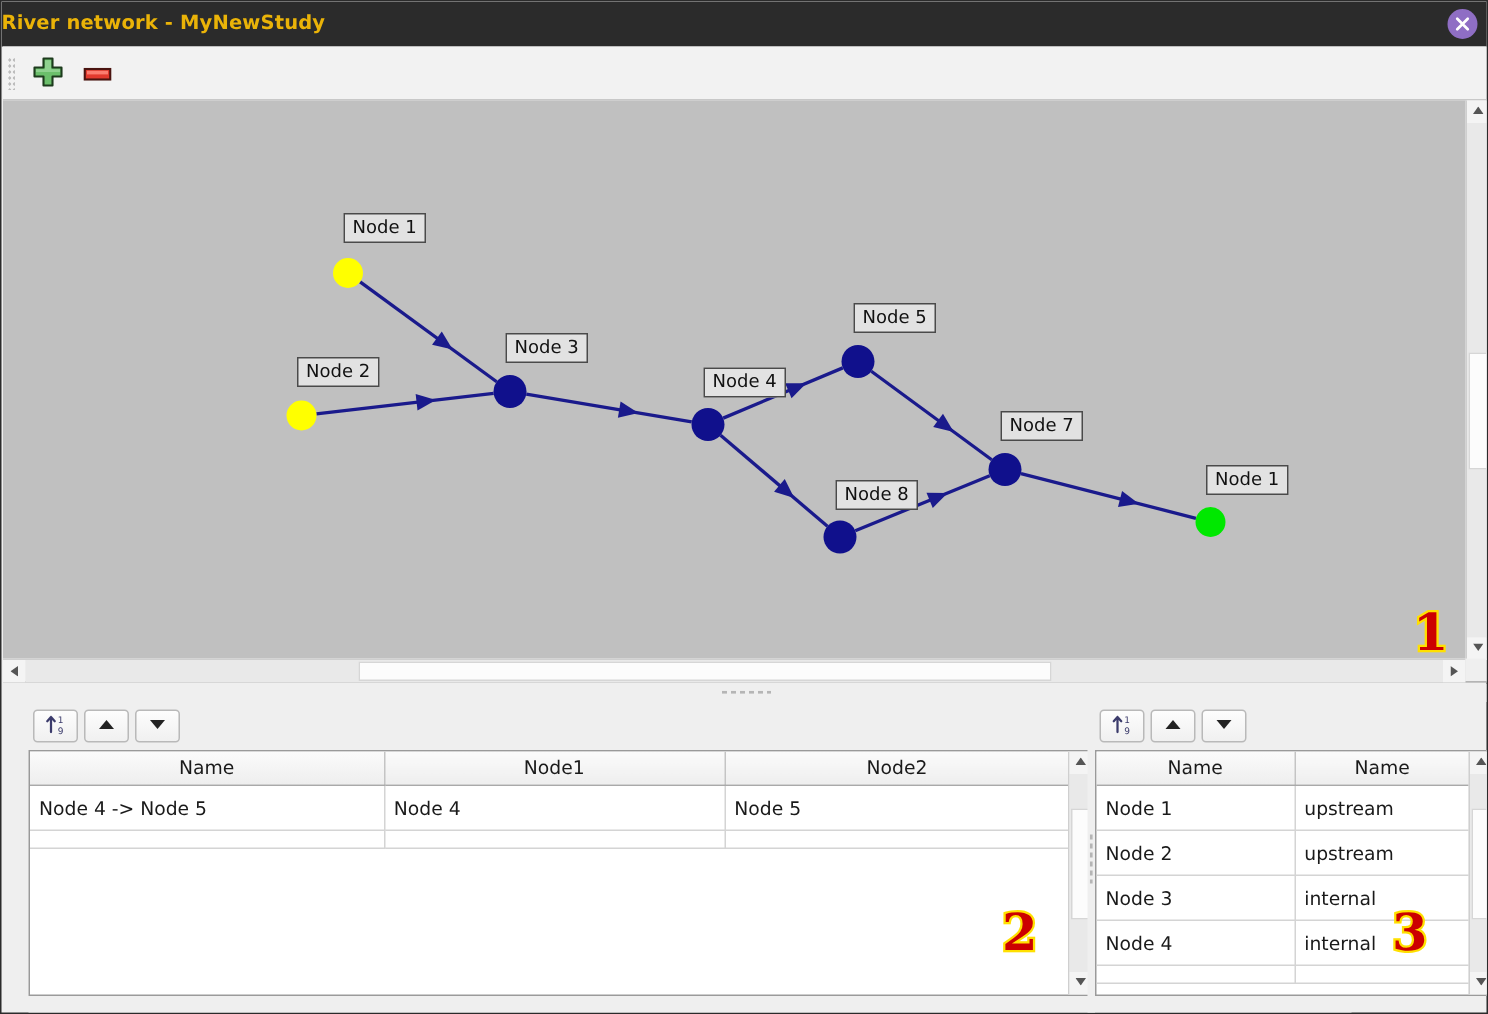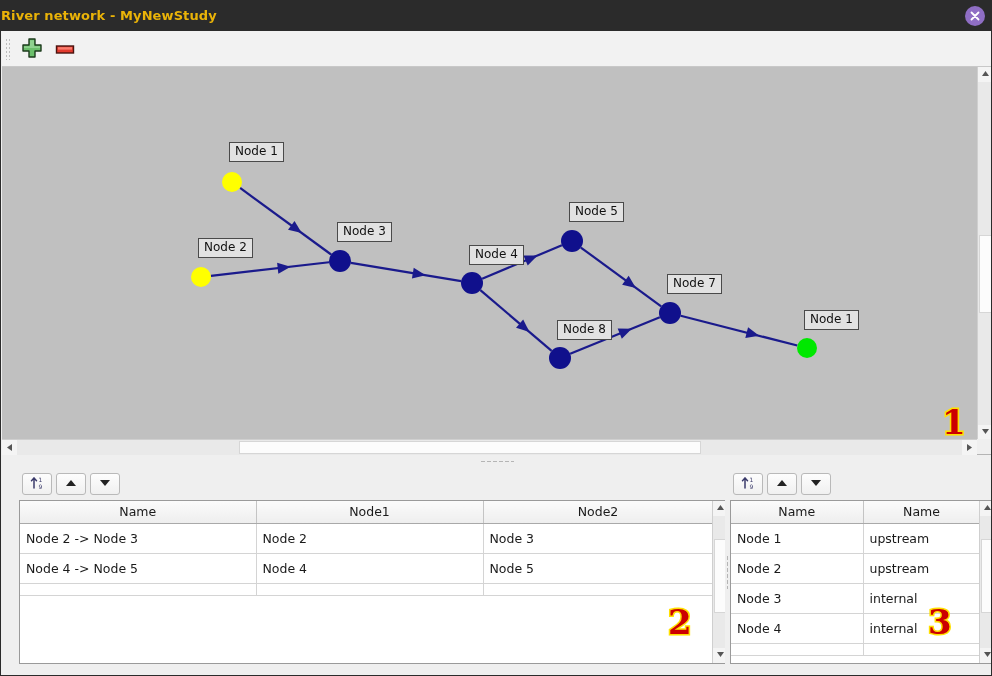--- a/index.html
+++ b/index.html
@@ -394,25 +394,20 @@
               </colgroup>
             <thead>
                 <tr id="reaches-head">
                   <th>Name</th>
                   <th>Node1</th>
                   <th>Node2</th>
                 </tr>
               </thead>
             <tbody id="reaches-body">
                 <tr>
-                  <td>Node 2 -&gt; Node 3</td>
-                  <td>Node 2</td>
-                  <td>Node 3</td>
-                </tr>
-                <tr>
                   <td>Node 4 -&gt; Node 5</td>
                   <td>Node 4</td>
                   <td>Node 5</td>
                 </tr>
                 <tr>
                   <td class="empty"></td>
                   <td class="empty"></td>
                   <td class="empty"></td>
                 </tr>
               </tbody>

